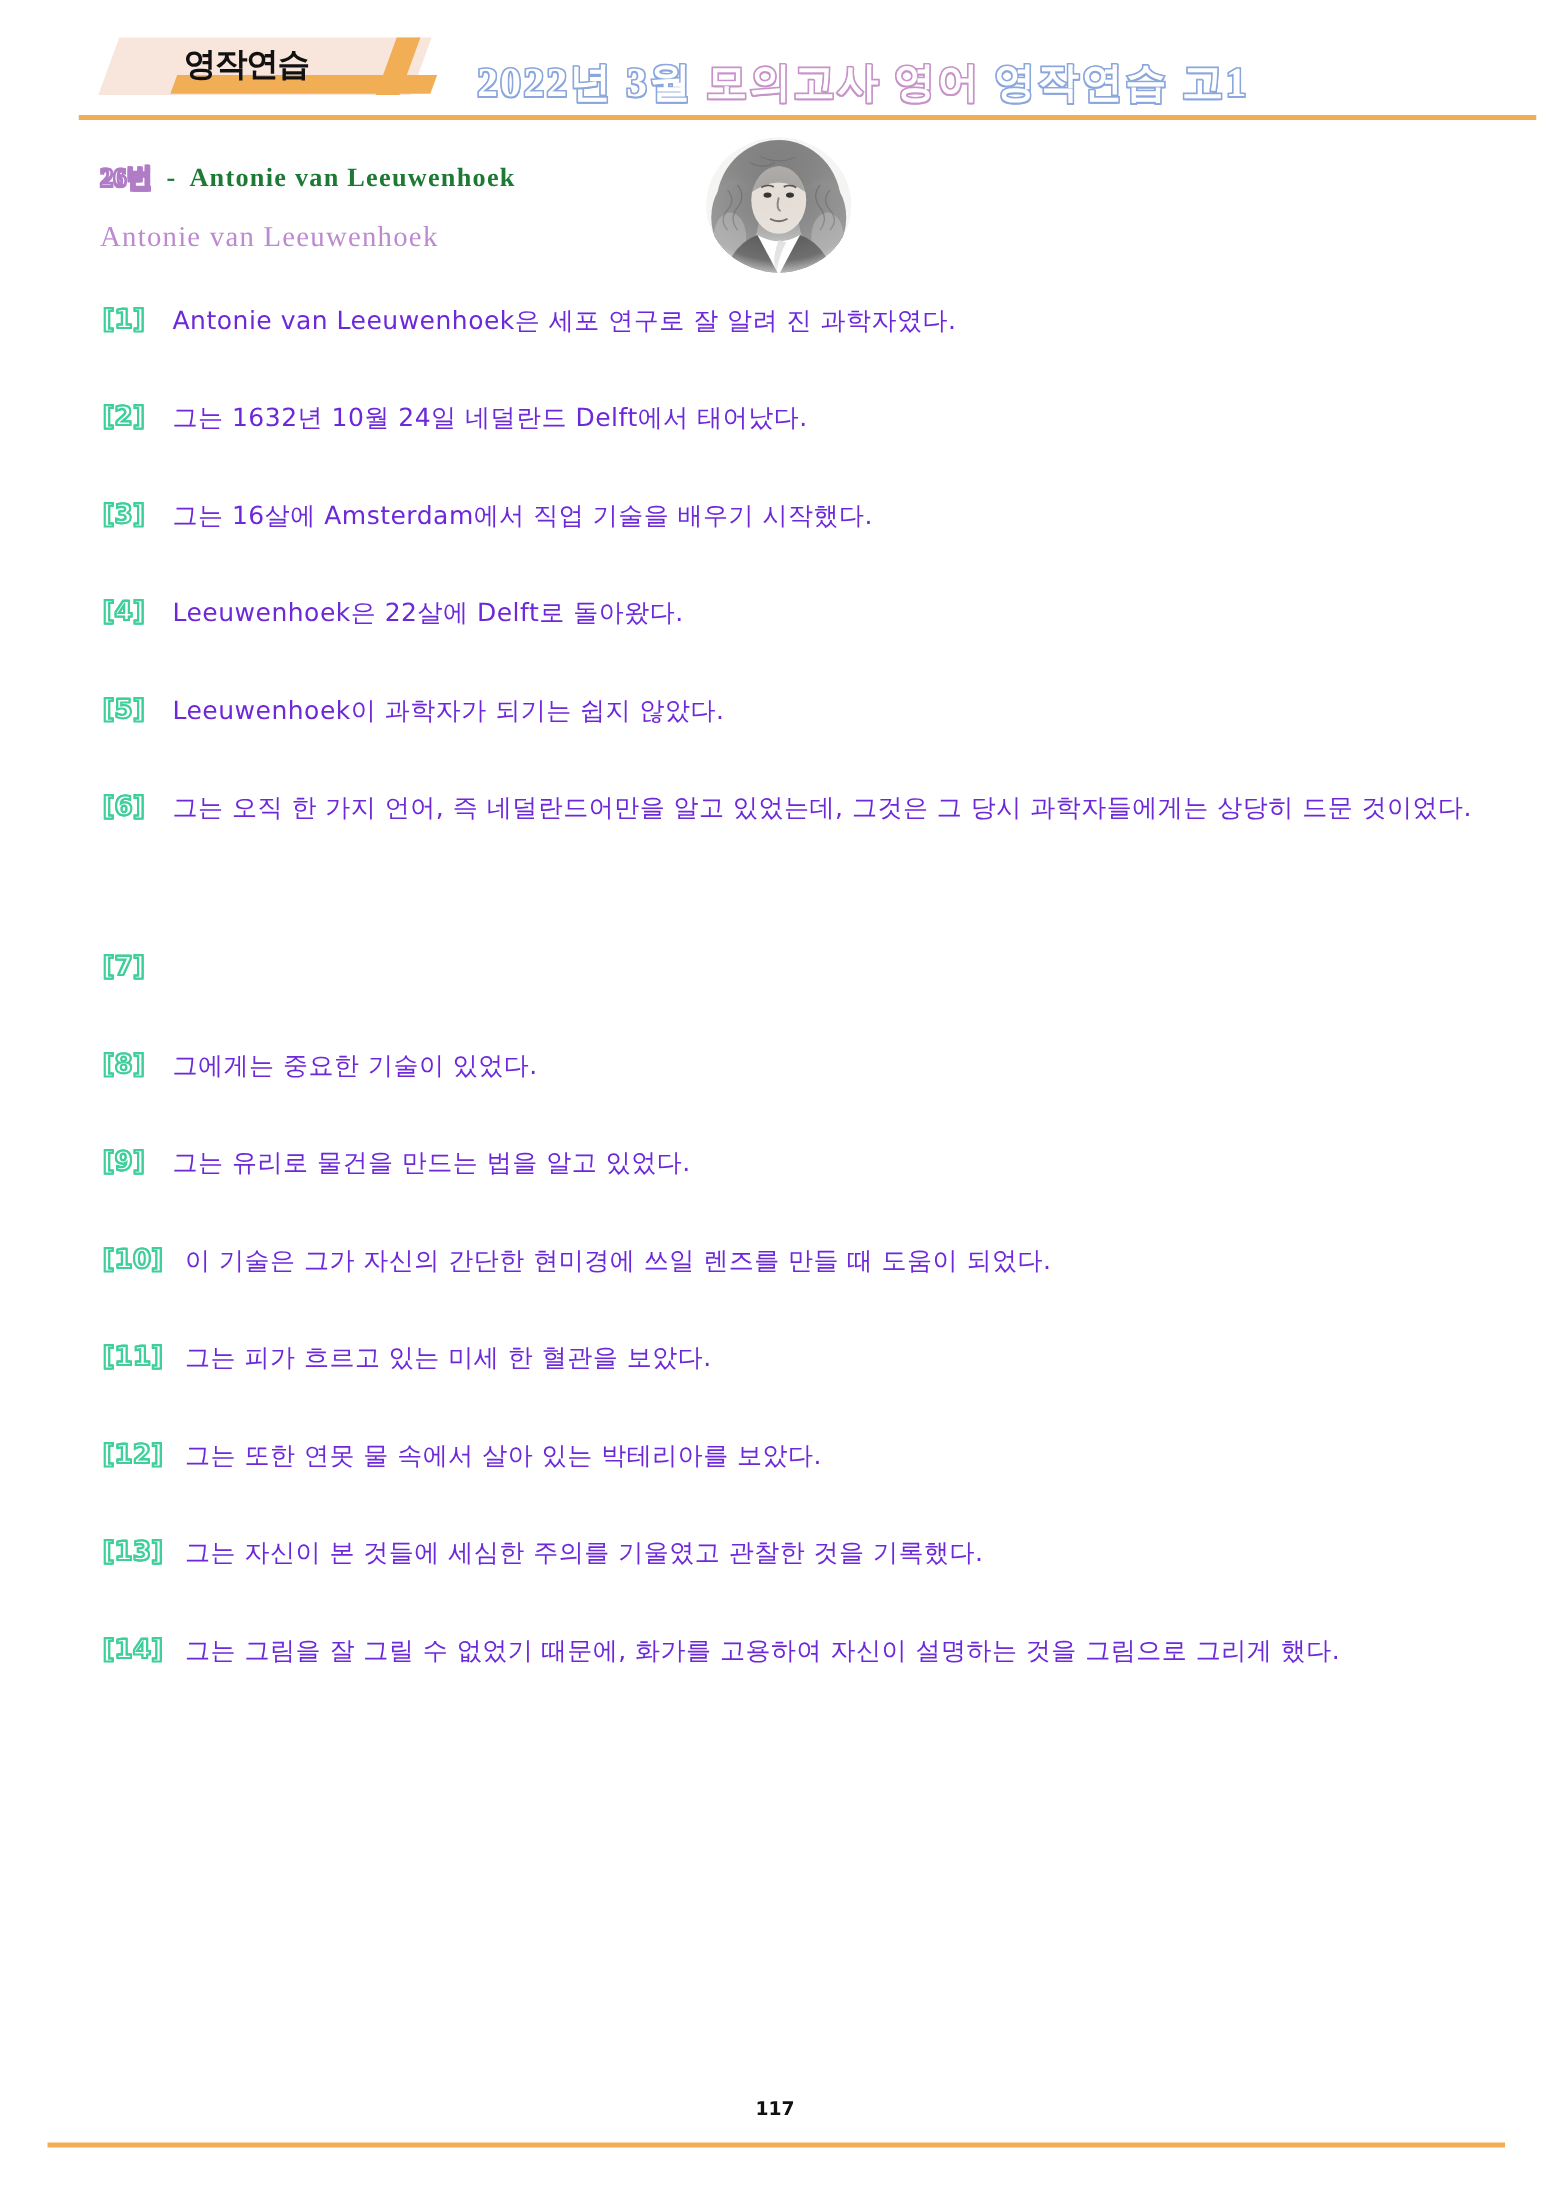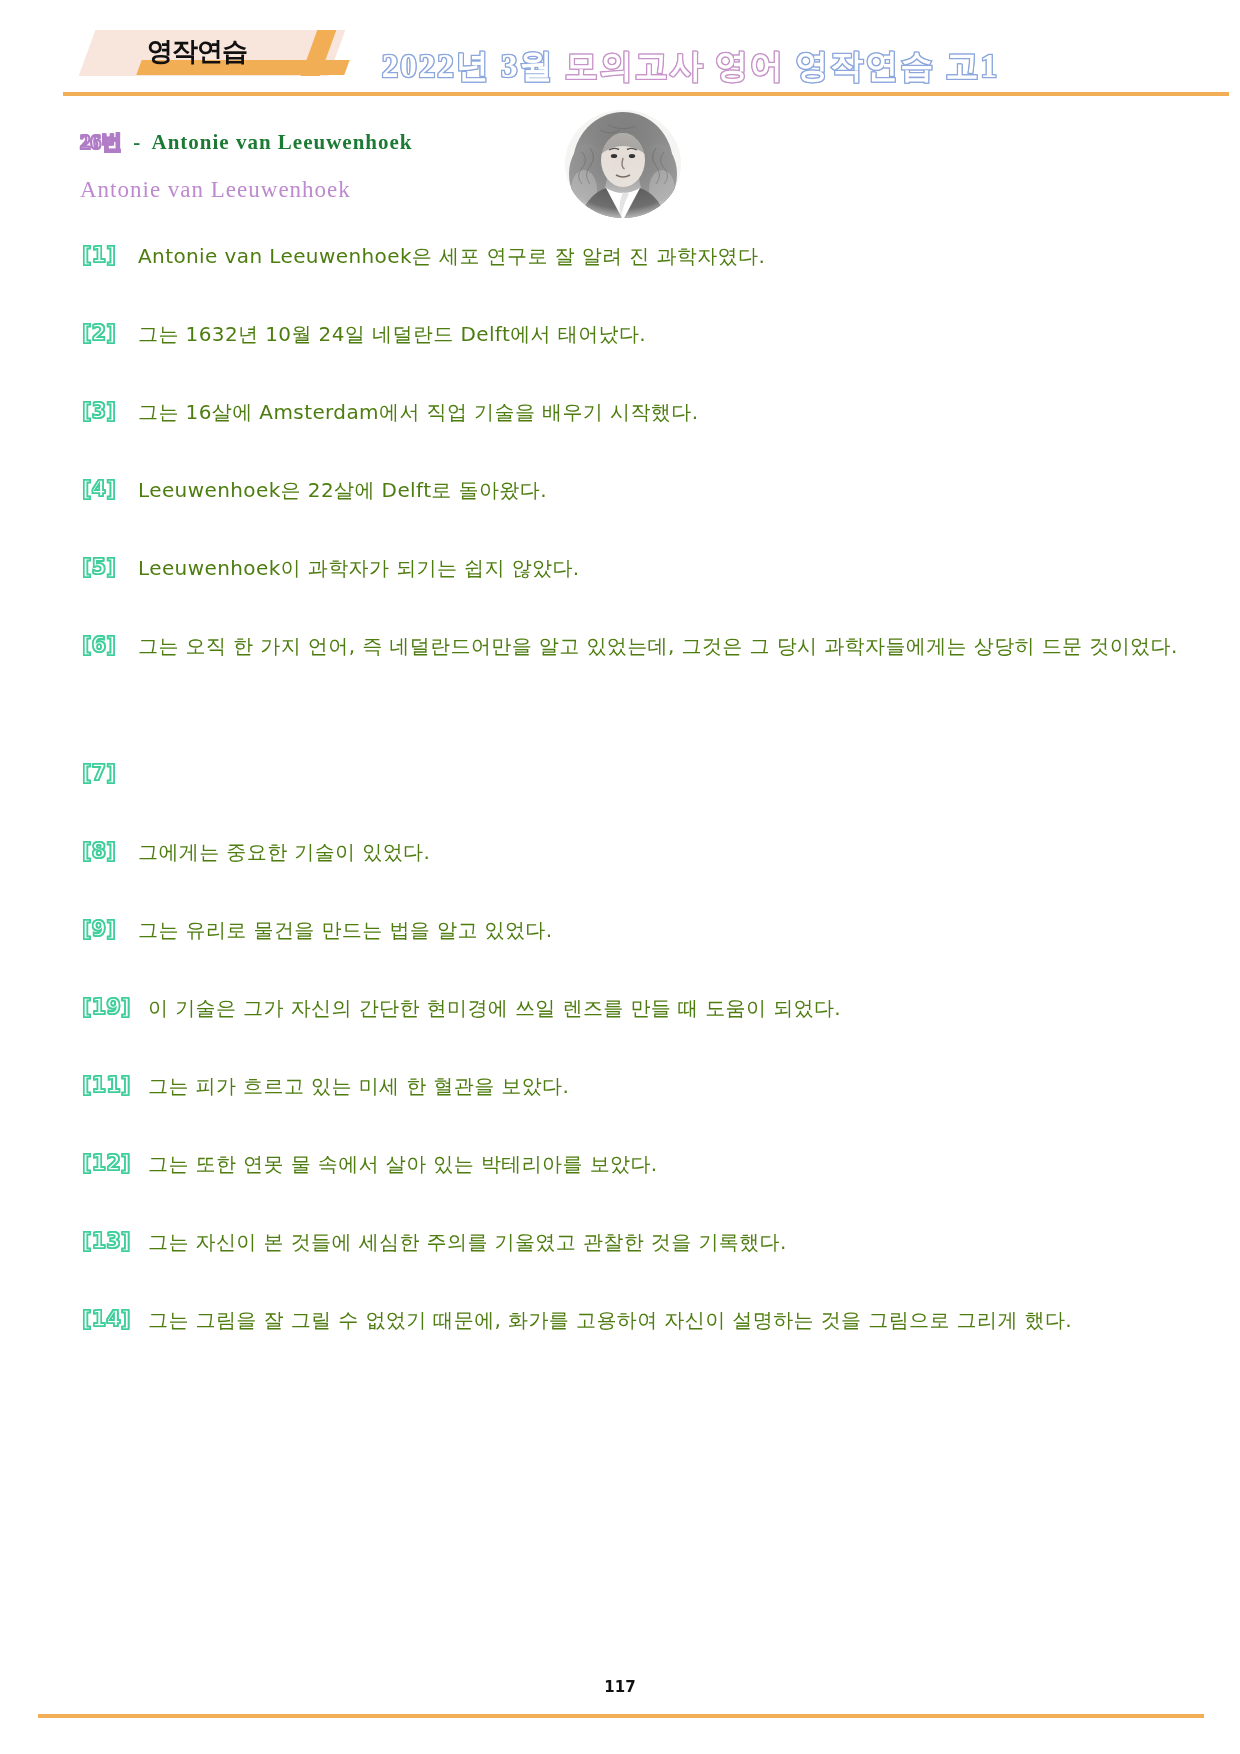--- a/index.html
+++ b/index.html
@@ -171,21 +171,21 @@
       -0.7px -0.7px 0 #3fcf9a, 0.7px -0.7px 0 #3fcf9a,
       -0.7px  0.7px 0 #3fcf9a, 0.7px  0.7px 0 #3fcf9a;
     font-family: "DejaVu Sans", "Liberation Sans", sans-serif;
     white-space: nowrap;
     line-height: 1.2;
   }
   .s-num.wide { width: 66px; }
   .s-text {
     flex: 1 1 auto;
     font-size: 20px;
-    color: #4d7c0f;
+    color: #6d28d9;
     line-height: 1.3;
     letter-spacing: 0.4px;
     white-space: nowrap;
     font-family: "DejaVu Sans", "Liberation Sans", sans-serif;
   }
 
   
   .page-number {
     position: absolute;
     left: 0; right: 0;
@@ -319,21 +319,21 @@
       <span class="s-num">[8]</span>
       <span class="s-text">그에게는 중요한 기술이 있었다.</span>
     </div>
 
     <div class="s-row">
       <span class="s-num">[9]</span>
       <span class="s-text">그는 유리로 물건을 만드는 법을 알고 있었다.</span>
     </div>
 
     <div class="s-row">
-      <span class="s-num wide">[19]</span>
+      <span class="s-num wide">[10]</span>
       <span class="s-text">이 기술은 그가 자신의 간단한 현미경에 쓰일 렌즈를 만들 때 도움이 되었다.</span>
     </div>
 
     <div class="s-row">
       <span class="s-num wide">[11]</span>
       <span class="s-text">그는 피가 흐르고 있는 미세 한 혈관을 보았다.</span>
     </div>
 
     <div class="s-row">
       <span class="s-num wide">[12]</span>

